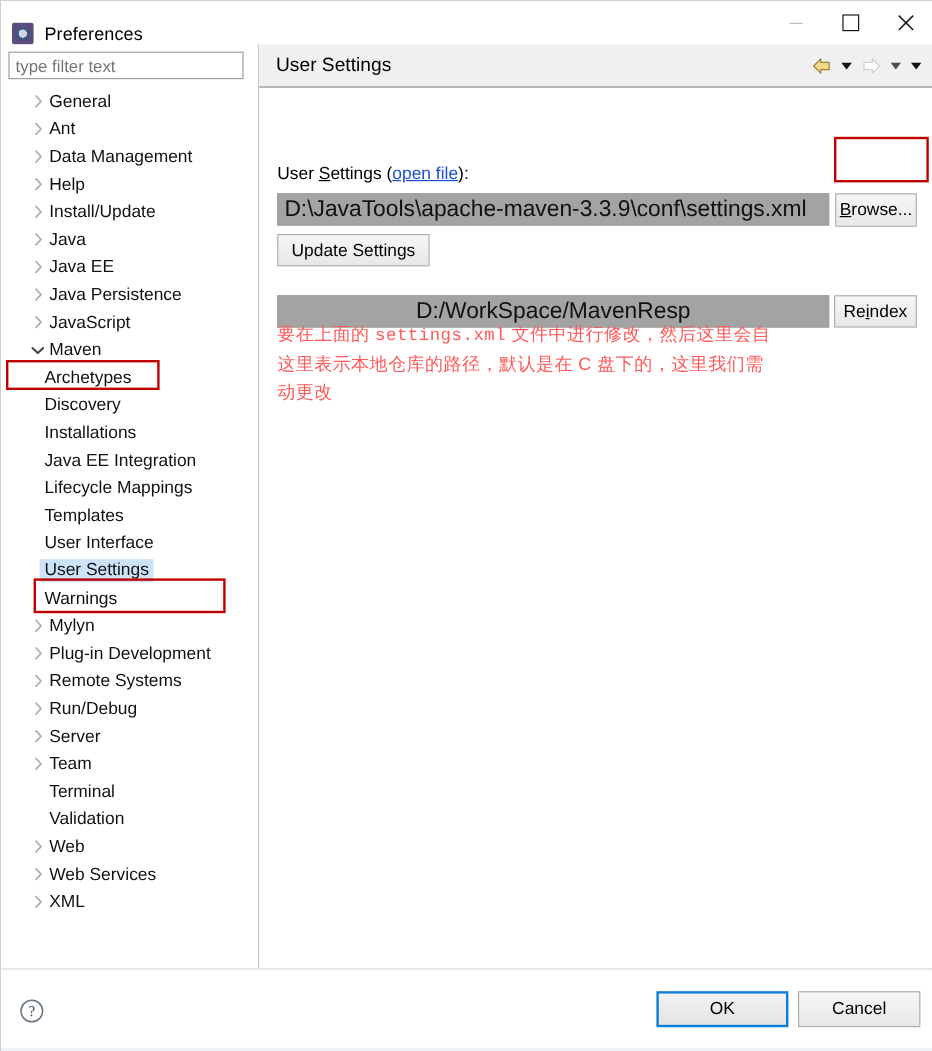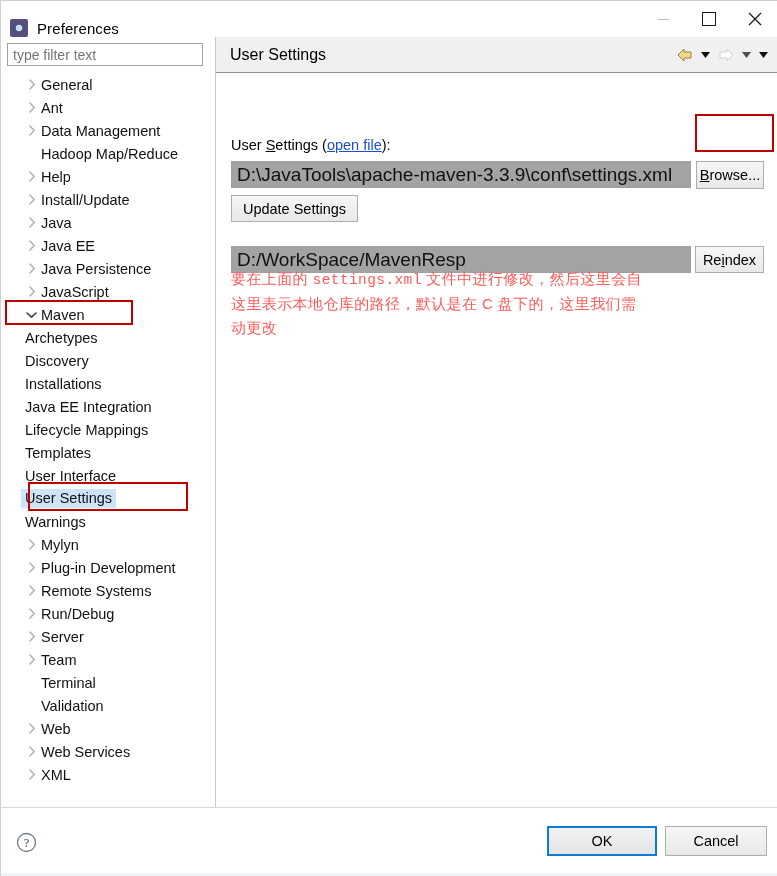--- a/index.html
+++ b/index.html
@@ -93,21 +93,21 @@
     white-space: nowrap;
     padding-left: 13px;
   }
   .tw {
     width: 17px; min-width: 17px; height: 23px;
     display: flex; align-items: center; justify-content: center;
   }
   .tw svg { display: block; }
   .tree-label { padding-left: 1px; }
   .lvl0 .tw { margin-left: 9px; }
-  .lvl1 { padding-left: 23px; }
+  .lvl1 { padding-left: 23px; margin-left: 12px; }
   .sel .tree-label {
     background: #cde3f7;
     padding: 1px 4px 2px 4px;
     margin-left: -3px;
     color: #111;
   }
 
   
   .redbox {
     position: absolute;
@@ -282,24 +282,20 @@
         </div>
         <div class="tree-row lvl0">
           <span class="tw">
             <svg width="8" height="11" viewBox="0 0 8 11">
               <path d="M2 1 L6.2 5.5 L2 10" fill="none" stroke="#b0b0b0" stroke-width="1.5" stroke-linecap="round" stroke-linejoin="round"></path>
             </svg>
           </span>
           <span class="tree-label">Data Management</span>
         </div>
         <div class="tree-row lvl0">
-          <span class="tw"></span>
-          <span class="tree-label">Hadoop Map/Reduce</span>
-        </div>
-        <div class="tree-row lvl0">
           <span class="tw">
             <svg width="8" height="11" viewBox="0 0 8 11">
               <path d="M2 1 L6.2 5.5 L2 10" fill="none" stroke="#b0b0b0" stroke-width="1.5" stroke-linecap="round" stroke-linejoin="round"></path>
             </svg>
           </span>
           <span class="tree-label">Help</span>
         </div>
         <div class="tree-row lvl0">
           <span class="tw">
             <svg width="8" height="11" viewBox="0 0 8 11">
@@ -505,21 +501,21 @@
       <div class="btn" id="btn-browse" style="left:480px; top:87px; width:68px; height:28px;">
         <span><span class="u">B</span><span>rowse...</span></span>
       </div>
 
       <div class="btn" id="btn-update" style="left:15px; top:121px; width:127px; height:27px;">
         <span>Update Settings</span>
       </div>
 
       <div class="field-label" style="left:15px; top:178px;">Local Repository (From merged user and global settings):</div>
 
-      <input class="text-input" type="text" style="left: 15px; top: 172px; width: 460px; height: 27px;" value="D:/WorkSpace/MavenResp">
+      <input class="text-input" type="text" style="left: 15px; top: 172px; width: 460px; height: 27px; text-align: center;" value="D:/WorkSpace/MavenResp">
 
       <div class="btn" id="btn-reindex" style="left:479px; top:172px; width:69px; height:27px;">
         <span><span>Re</span><span class="u">i</span><span>ndex</span></span>
       </div>
 
       <div class="annotation">
         <div><span>要在上面的 </span><span class="mono">settings.xml</span><span> 文件中进行修改，然后这里会自</span></div>
         <div>这里表示本地仓库的路径，默认是在 C 盘下的，这里我们需</div>
         <div>动更改</div>
       </div>

